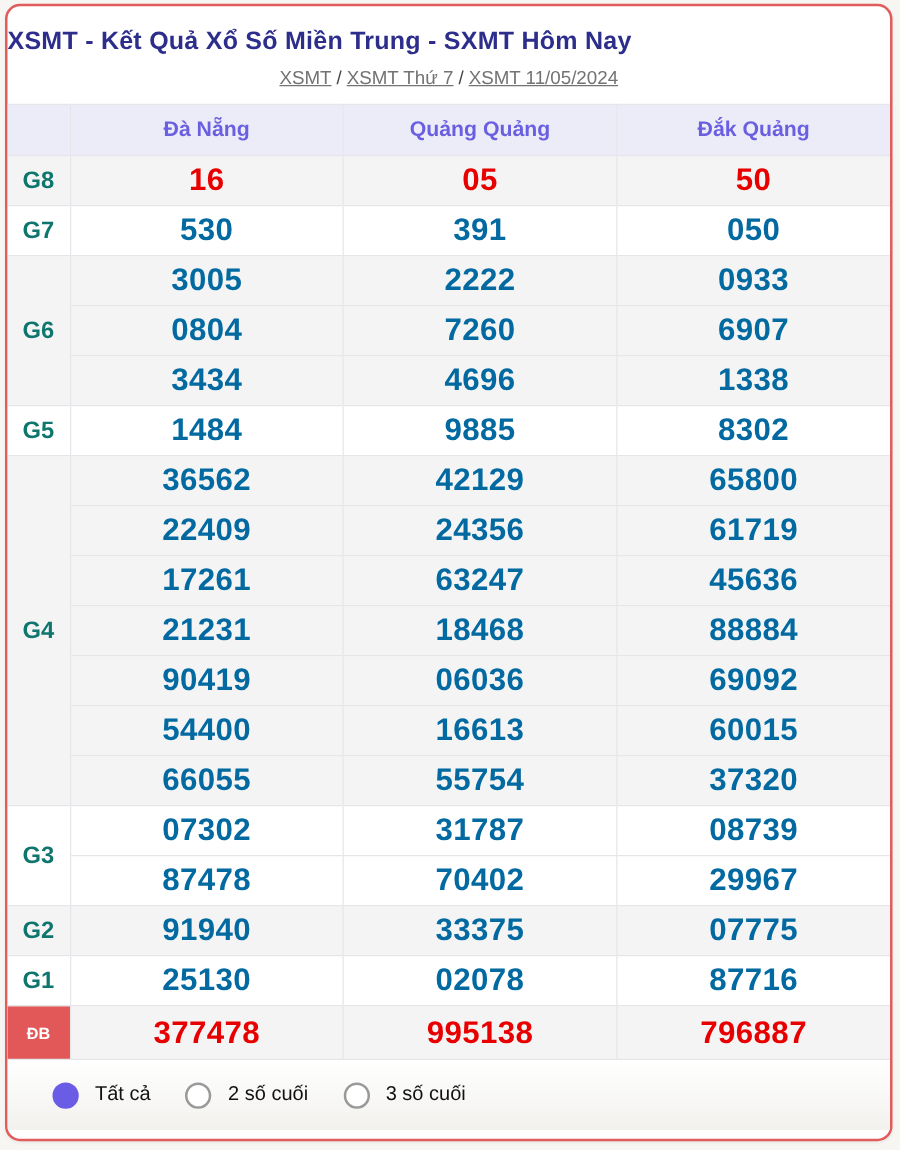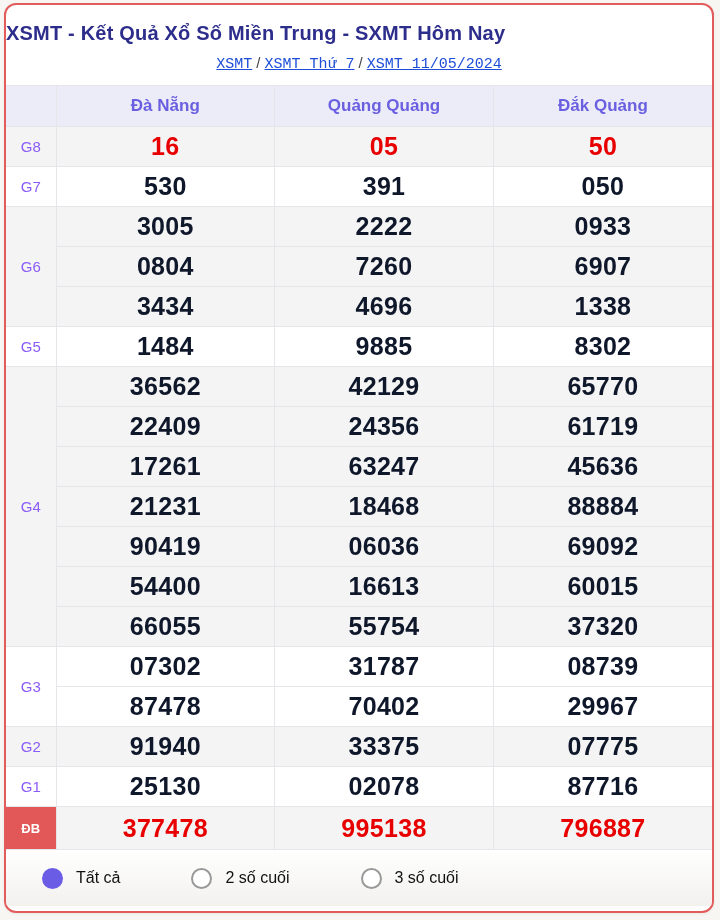--- a/index.html
+++ b/index.html
@@ -27,24 +27,23 @@
     color: #2d2d8c;
     letter-spacing: 0.2px;
   }
   .breadcrumb {
     text-align: center;
     margin-top: 9px;
     font-size: 15px;
     color: #333333;
   }
   .breadcrumb a {
-    color: #1d4ed8;
+    color: #737373;
     text-decoration: underline;
     cursor: pointer;
-    font-family: Liberation Mono, monospace;
   }
   .breadcrumb .sep { color: #444; padding: 0 4px; }
 
   table.results {
     width: 100%;
     border-collapse: collapse;
     table-layout: fixed;
     margin-top: 12px;
   }
   table.results th, table.results td {
@@ -63,43 +62,43 @@
     margin-left: 16px;
   }
   col.label-col { width: 50px; }
 
   tbody tr { height: 40px; }
   tbody tr.db-row { height: 43px; }
   tr.bg-a { background: #f4f4f4; }
   tr.bg-b { background: #ffffff; }
 
   td.row-label {
-    font-size: 15px;
-    font-weight: normal;
-    color: #8b5cf6;
+    font-size: 19px;
+    font-weight: bold;
+    color: #0f766e;
   }
   td.num {
     font-size: 25px;
     font-weight: bold;
-    color: #0f172a;
+    color: #0369a1;
     letter-spacing: 0.3px;
   }
   td.num.red { color: #e80000; }
   td.db-label {
     background: #e25858;
     color: #ffffff;
     font-size: 13px;
     font-weight: bold;
   }
 
   .filters {
     height: 56px;
     display: flex;
     align-items: center;
-    gap: 71px;
+    gap: 28px;
     padding-left: 36px;
     background: linear-gradient(#ffffff, #f2f1ee);
   }
   .filter-option {
     display: flex;
     align-items: center;
     gap: 13px;
     cursor: pointer;
   }
   .radio {
@@ -177,21 +176,21 @@
         <td class="row-label">G5</td>
         <td class="num">1484</td>
         <td class="num">9885</td>
         <td class="num">8302</td>
       </tr>
 
       <tr class="bg-a">
         <td class="row-label" rowspan="7">G4</td>
         <td class="num">36562</td>
         <td class="num">42129</td>
-        <td class="num">65770</td>
+        <td class="num">65800</td>
       </tr>
       <tr class="bg-a">
         <td class="num">22409</td>
         <td class="num">24356</td>
         <td class="num">61719</td>
       </tr>
       <tr class="bg-a">
         <td class="num">17261</td>
         <td class="num">63247</td>
         <td class="num">45636</td>

